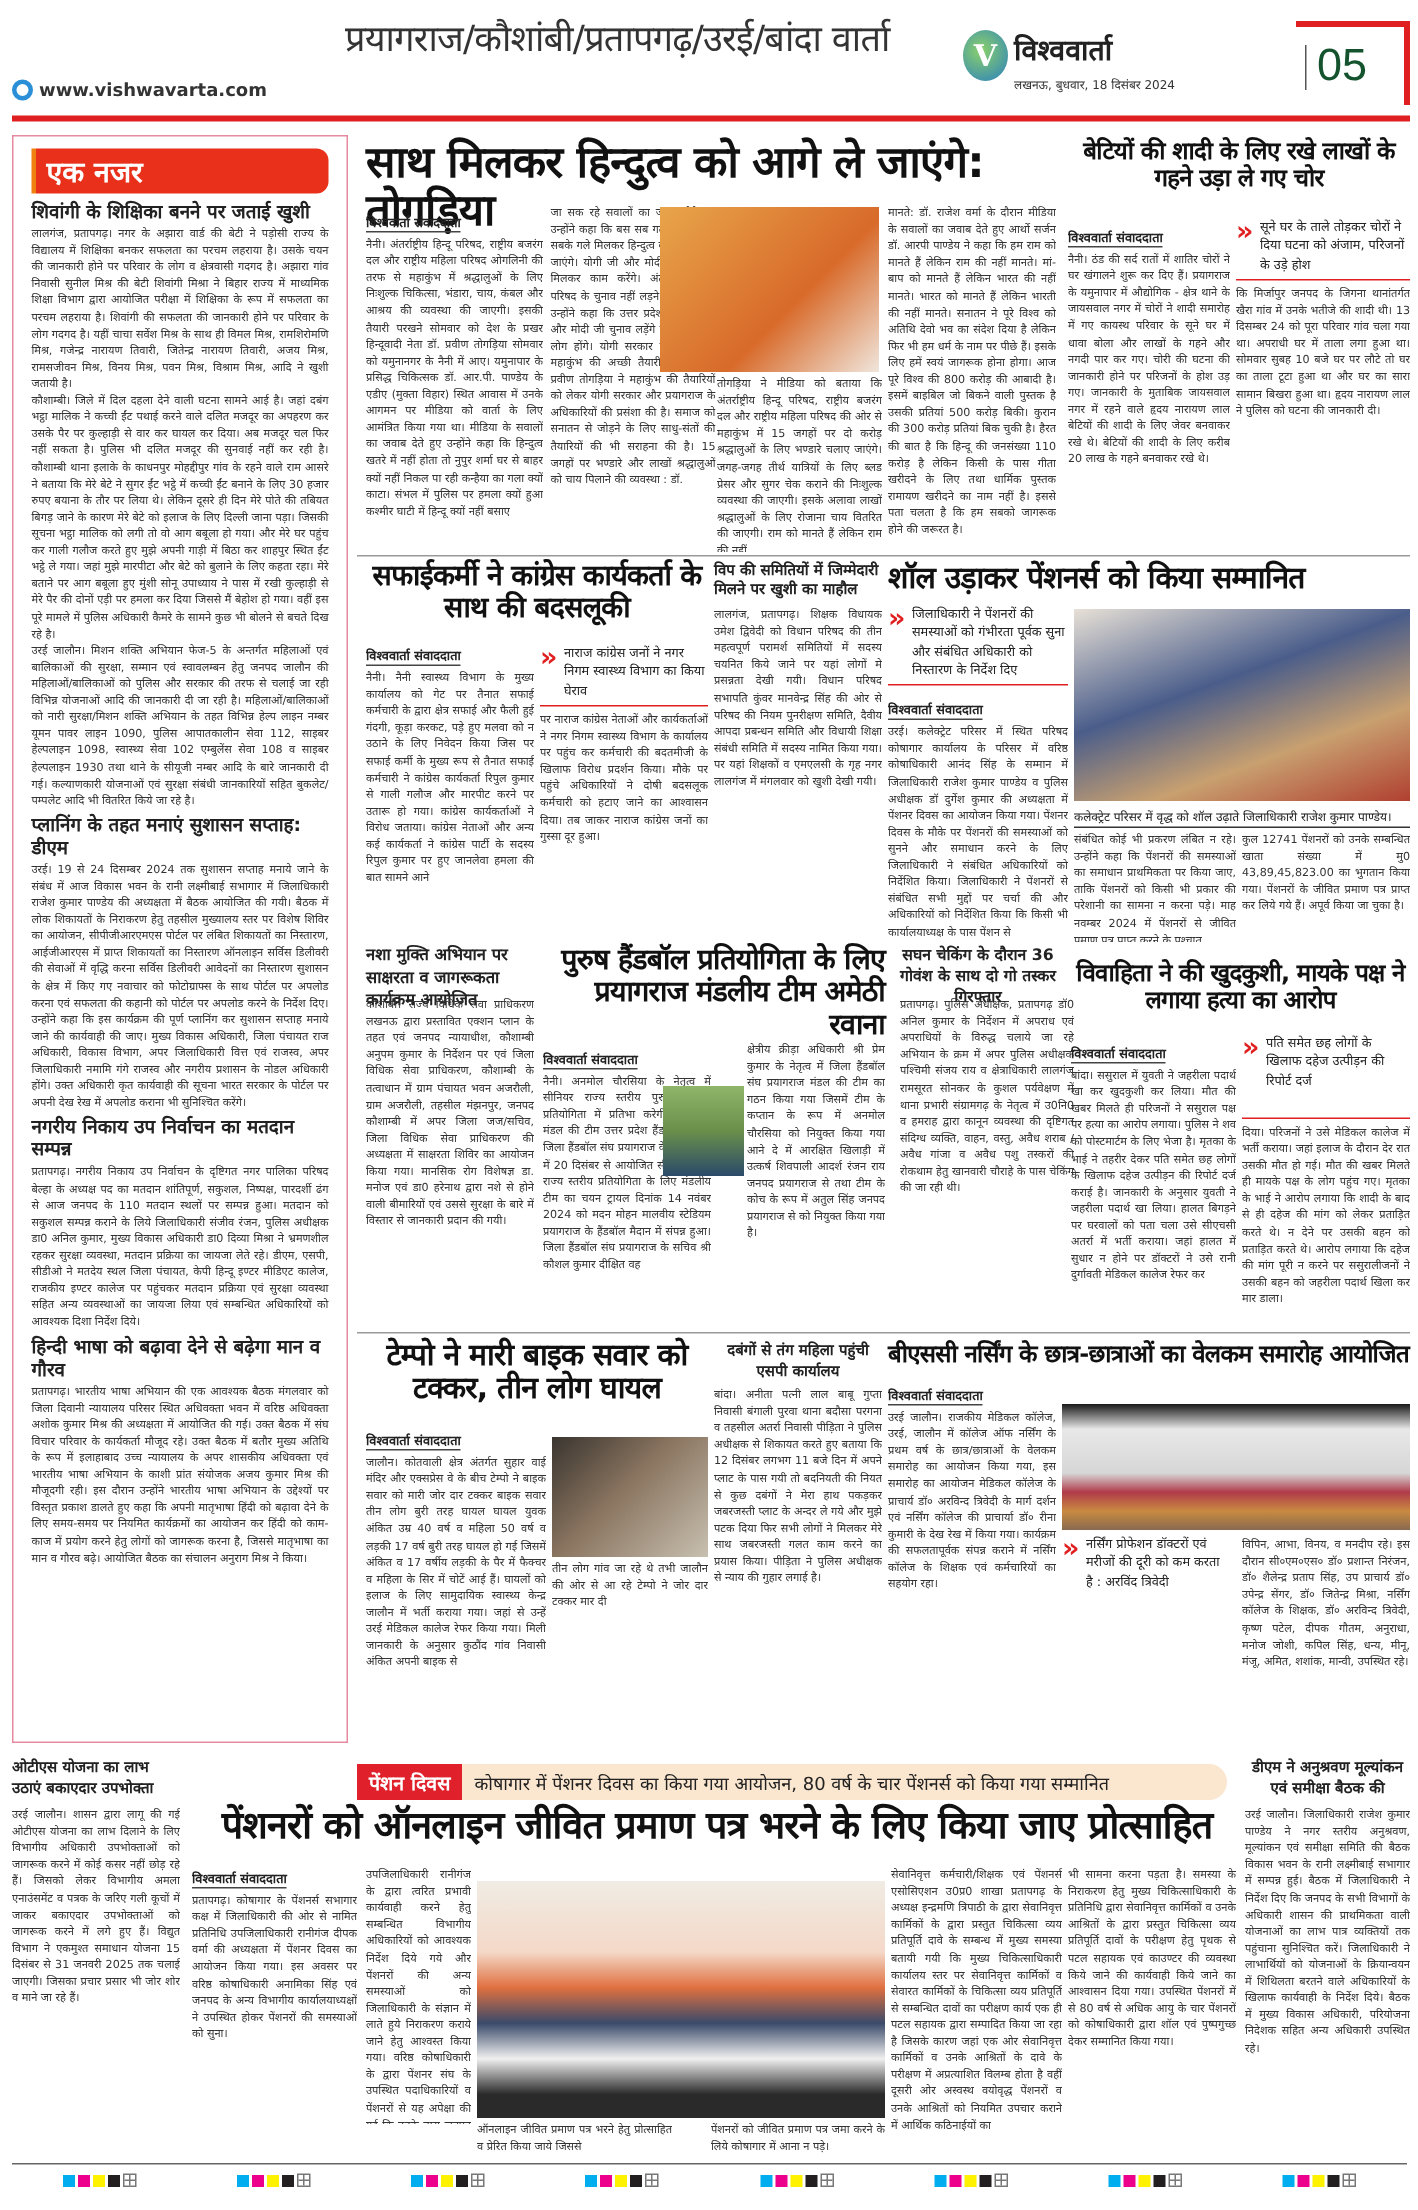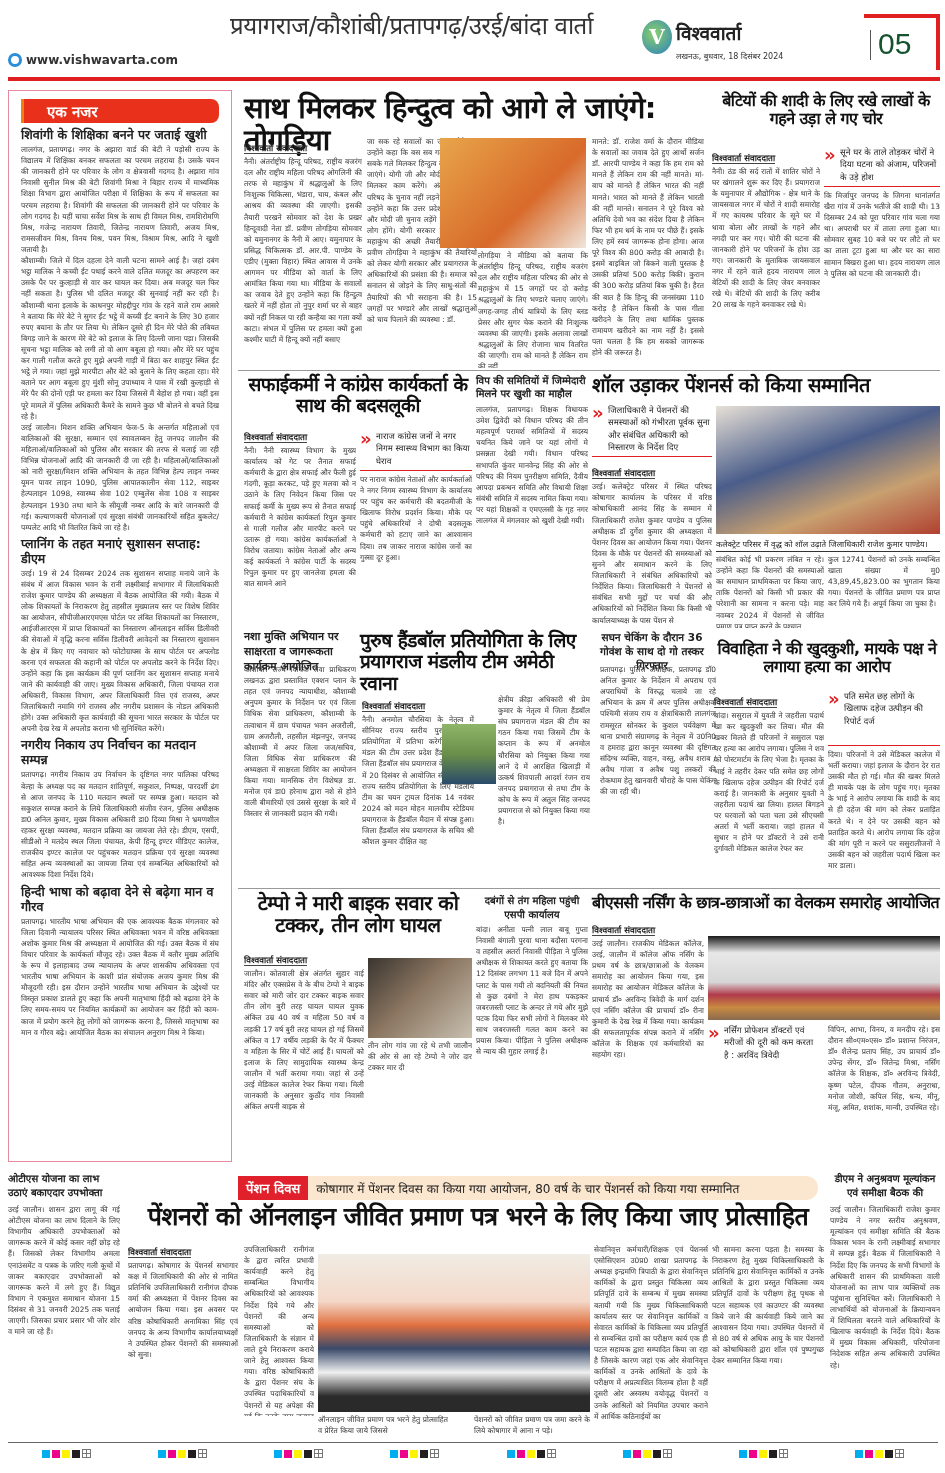--- a/index.html
+++ b/index.html
@@ -9,21 +9,21 @@
 .site{left:8px;top:53px;font-size:12px;font-weight:bold;color:#333;display:flex;align-items:center;gap:4px}
 .ie{width:14px;height:14px;border-radius:50%;border:3px solid #2a8fd6;display:inline-block}
 .logo{left:642px;top:20px;display:flex;align-items:flex-start;gap:4px}
 .logo-badge{width:30px;height:34px;border-radius:50%;background:radial-gradient(circle at 40% 40%,#8bd16a,#2a7fc0);color:#fff;font-weight:bold;font-size:20px;text-align:center;line-height:34px;font-family:"DejaVu Serif",serif}
 .logo-name{font-size:19px;font-weight:bold;color:#222}
 .logo-date{font-size:8px;color:#333;margin-top:4px}
 .pageno{left:864px;top:14px;width:76px;height:56px;border-top:4px solid #e02020;border-right:4px solid #e02020;font-size:30px;font-family:"Liberation Sans",sans-serif;padding-left:14px;line-height:52px;color:#14532d}
 .pageno:before{content:"";position:absolute;left:6px;top:12px;height:30px;border-left:1px solid #555}
 .redrule{left:8px;top:77px;width:932px;height:4px;background:#e02020}
 .sidebar{left:8px;top:90px;width:224px;height:1072px;border:1px solid #e68aa0;padding:4px 12px;overflow:hidden}
-.eknazar{background:linear-gradient(90deg,#f08010 0 3px,#e8301a 3px);color:#fff;font-weight:bold;font-size:15px;padding:2px 26px;border-radius:0 8px 8px 0;margin:4px 0 4px 0}
+.eknazar{background:linear-gradient(90deg,#f08010 0 3px,#e8301a 3px);color:#fff;font-weight:bold;font-size:19px;padding:2px 10px;border-radius:0 8px 8px 0;margin:4px 0 4px 0}
 .side-h{font-size:12.5px;font-weight:bold;color:#222;margin:3px 0 2px;line-height:1.2}
 .side-b{font-size:7.4px;line-height:1.5;color:#333;text-align:justify}
 .byline{font-size:8.5px;font-weight:bold;border-bottom:1px solid #444;margin-bottom:2px;color:#222;display:inline-block}
 .h1{font-weight:bold;color:#111;line-height:1.12;letter-spacing:-0.5px}
 .body{font-size:7.4px;line-height:1.5;color:#333;text-align:justify}
 .col{position:absolute;overflow:hidden}
 .photo{position:absolute;background:#b9a48a;overflow:hidden}
 .pull{font-size:10px;color:#222;line-height:1.45;padding-left:16px;position:relative}
 .pull:before{content:"»";position:absolute;left:0;top:-4px;color:#e02020;font-size:18px;font-weight:bold}
 .caption{font-size:8px;color:#222;border-bottom:1px solid #333;padding:2px 0}
@@ -136,21 +136,21 @@
 </div>
 <div class="col" style="left:828px;top:554px;width:112px;height:74px">
   <div class="body">कुल 12741 पेंशनरों को उनके सम्बन्धित खाता संख्या में मु0 43,89,45,823.00 का भुगतान किया गया। पेंशनरों के जीवित प्रमाण पत्र प्राप्त कर लिये गये हैं। अपूर्व किया जा चुका है।</div>
 </div>
 
 <div class="abs" style="left:244px;top:630px;width:112px;font-size:11px;font-weight:bold;line-height:1.35;color:#222">नशा मुक्ति अभियान पर साक्षरता व जागरूकता कार्यक्रम आयोजित</div>
 <div class="col" style="left:244px;top:664px;width:112px;height:220px">
   <div class="body">कौशांबी। राज्य विधिक सेवा प्राधिकरण लखनऊ द्वारा प्रस्तावित एक्शन प्लान के तहत एवं जनपद न्यायाधीश, कौशाम्बी अनुपम कुमार के निर्देशन पर एवं जिला विधिक सेवा प्राधिकरण, कौशाम्बी के तत्वाधान में ग्राम पंचायत भवन अजरौली, ग्राम अजरौली, तहसील मंझनपुर, जनपद कौशाम्बी में अपर जिला जज/सचिव, जिला विधिक सेवा प्राधिकरण की अध्यक्षता में साक्षरता शिविर का आयोजन किया गया। मानसिक रोग विशेषज्ञ डा. मनोज एवं डा0 हरेनाथ द्वारा नशे से होने वाली बीमारियों एवं उससे सुरक्षा के बारे में विस्तार से जानकारी प्रदान की गयी।</div>
 </div>
 
-<div class="abs h1" style="left:360px;top:630px;width:230px;font-size:19px;text-align:left">पुरुष हैंडबॉल प्रतियोगिता के लिए प्रयागराज मंडलीय टीम अमेठी रवाना</div>
+<div class="abs h1" style="left:360px;top:630px;width:230px;font-size:19px;text-align:right">पुरुष हैंडबॉल प्रतियोगिता के लिए प्रयागराज मंडलीय टीम अमेठी रवाना</div>
 <div class="col" style="left:362px;top:694px;width:112px;height:190px">
   <div class="byline">विश्ववार्ता संवाददाता</div>
   <div class="body">नैनी। अनमोल चौरसिया के नेतृत्व में सीनियर राज्य स्तरीय पुरुष हैंडबॉल प्रतियोगिता में प्रतिभा करेगी प्रयागराज मंडल की टीम उत्तर प्रदेश हैंडबॉल संघ व जिला हैंडबॉल संघ प्रयागराज के तत्वावधान में 20 दिसंबर से आयोजित सीनियर पुरुष राज्य स्तरीय प्रतियोगिता के लिए मंडलीय टीम का चयन ट्रायल दिनांक 14 नवंबर 2024 को मदन मोहन मालवीय स्टेडियम प्रयागराज के हैंडबॉल मैदान में संपन्न हुआ। जिला हैंडबॉल संघ प्रयागराज के सचिव श्री कौशल कुमार दीक्षित वह</div>
 </div>
 <div class="photo" style="left:442px;top:724px;width:54px;height:60px;background:linear-gradient(180deg,#8fb56a,#6a8f4a 50%,#2a4a6a)"></div>
 <div class="col" style="left:478px;top:694px;width:112px;height:190px;padding-left:20px">
   <div class="body">क्षेत्रीय क्रीड़ा अधिकारी श्री प्रेम कुमार के नेतृत्व में जिला हैंडबॉल संघ प्रयागराज मंडल की टीम का गठन किया गया जिसमें टीम के कप्तान के रूप में अनमोल चौरसिया को नियुक्त किया गया आने दे में आरक्षित खिलाड़ी में उत्कर्ष शिवपाली आदर्श रंजन राय जनपद प्रयागराज से तथा टीम के कोच के रूप में अतुल सिंह जनपद प्रयागराज से को नियुक्त किया गया है।</div>
 </div>
 
 <div class="abs" style="left:594px;top:630px;width:116px;font-size:10.5px;font-weight:bold;text-align:center;line-height:1.35;color:#222">सघन चेकिंग के दौरान 36 गोवंश के साथ दो गो तस्कर गिरफ्तार</div>

